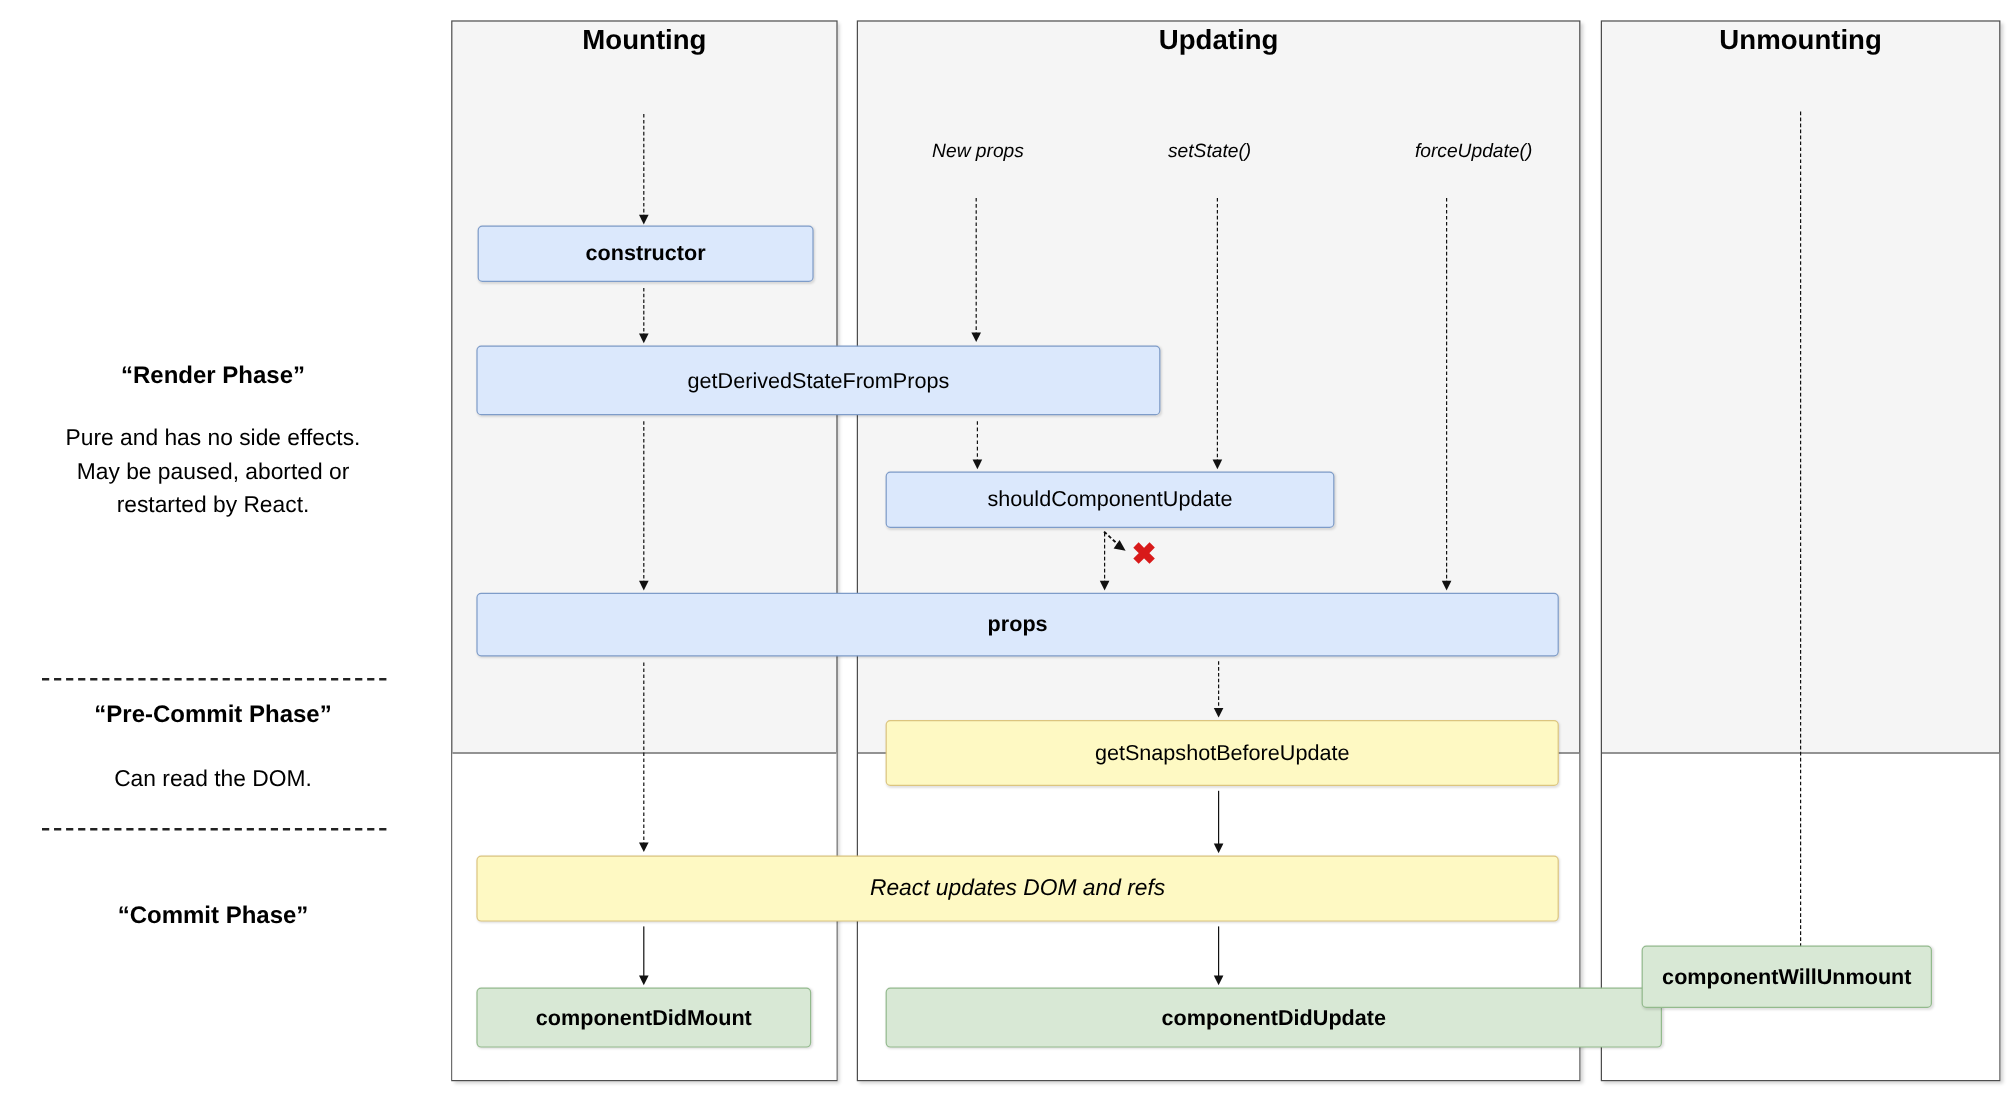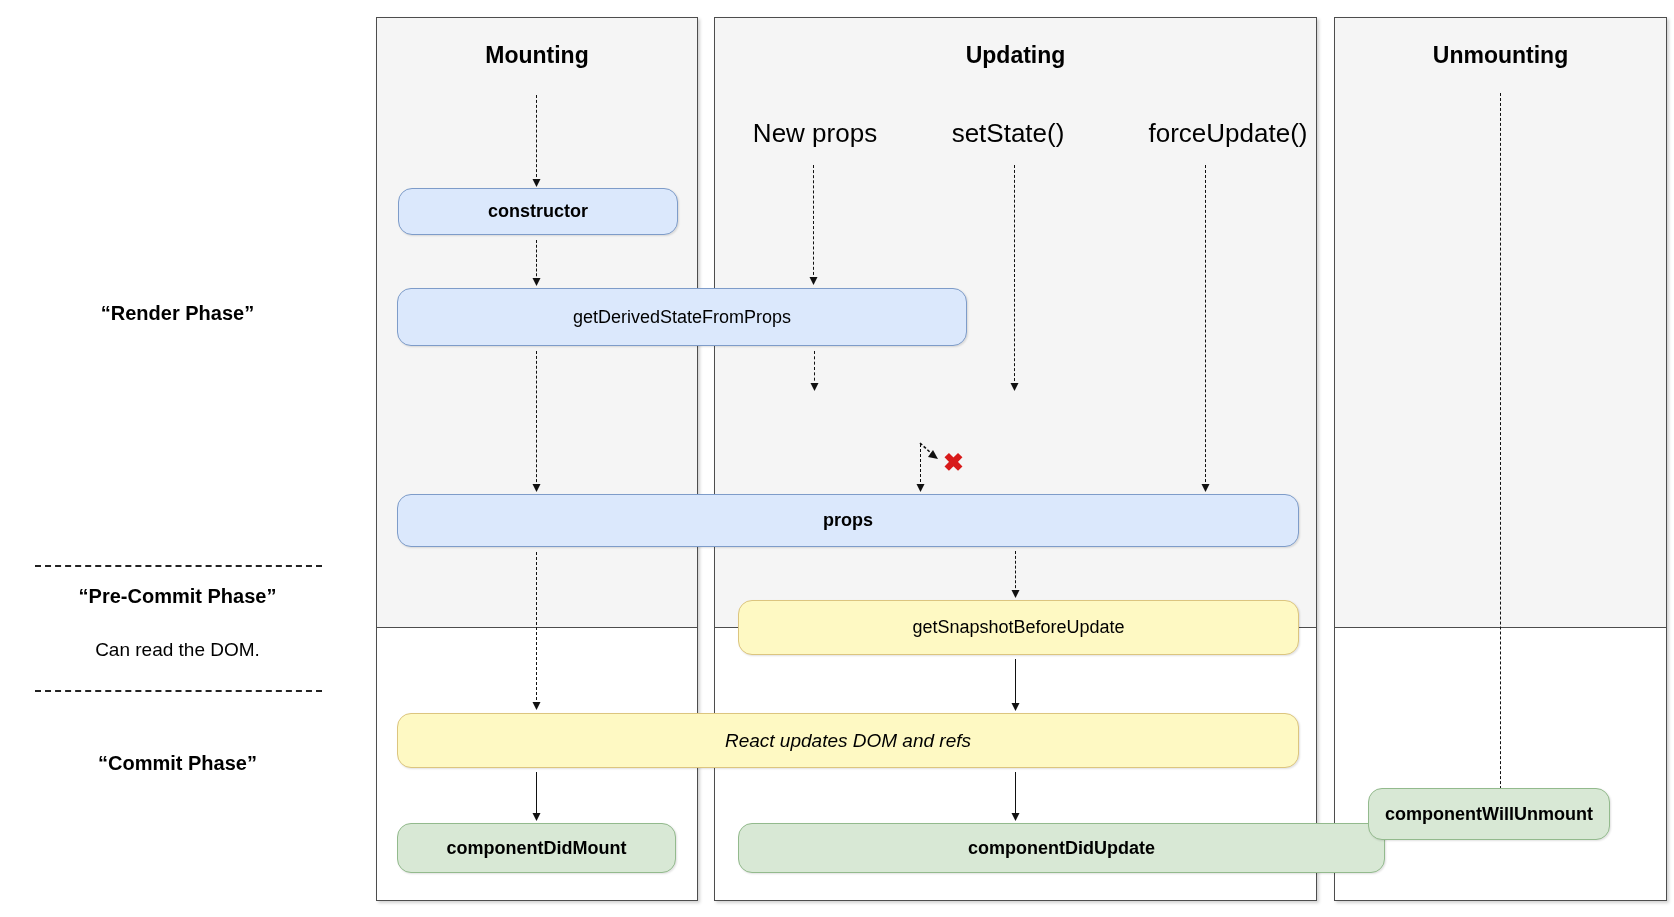--- a/index.html
+++ b/index.html
@@ -12,35 +12,35 @@
   .sb-title{font-weight:bold;font-size:20px;}
   .sb-body{font-size:19px;line-height:28px;white-space:pre-line;}
   .sb-divider{position:absolute;left:35px;width:287px;border-top:2px dashed #222;}
   
   .panel{
     position:absolute;top:17px;height:884px;background:#f5f5f5;
     border:1.5px solid #4d4d4d;box-sizing:border-box;
     box-shadow:2px 2px 3px rgba(0,0,0,0.18);
   }
   .panel h2{
-    margin:0;position:absolute;top:24px;left:0;right:0;text-align:center;
+    margin:0;position:absolute;top:2px;left:0;right:0;text-align:center;
     font-size:23px;font-weight:bold;
   }
   .panel .lower{
     position:absolute;left:0;right:0;top:609px;bottom:0;background:#ffffff;
     border-top:1.5px solid #4d4d4d;
   }
   
   .trigger{
     position:absolute;top:118px;transform:translateX(-50%);
-    font-size:26px;white-space:nowrap;
+    font-style:italic;font-size:16px;white-space:nowrap;
   }
   
   .node{
-    position:absolute;box-sizing:border-box;border-radius:14px;
+    position:absolute;box-sizing:border-box;border-radius:4px;
     display:flex;align-items:center;justify-content:center;
     font-size:18px;box-shadow:1px 1px 2px rgba(0,0,0,0.12);
   }
   .node.blue{background:#dbe8fc;border:1px solid #7e9cc9;}
   .node.yellow{background:#fef9c3;border:1px solid #dcc57f;}
   .node.green{background:#d8e8d5;border:1px solid #93ba8d;}
   .node.bold{font-weight:bold;}
   .node.italic{font-style:italic;font-size:19px;}
   
   .varrow{position:absolute;width:9px;transform:translateX(-50%);}
@@ -58,20 +58,23 @@
   .cross{
     position:absolute;font-size:25px;font-weight:bold;color:#d81a1a;
     line-height:1;
   }
 </style>
 </head>
 <body>
 
 <div class="stage">
 
+  <div class="sb-block sb-body" style="top:352px">Pure and has no side effects.
+May be paused, aborted or
+restarted by React.</div>
   <div class="sb-block sb-title" style="top:302px">“Render Phase”</div>
 
   <div class="sb-divider" style="top:565px"></div>
 
   <div class="sb-block sb-body" style="top:636px">Can read the DOM.</div>
   <div class="sb-block sb-title" style="top:585px">“Pre-Commit Phase”</div>
 
   <div class="sb-divider" style="top:690px"></div>
 
   <div class="sb-block sb-title" style="top:752px">“Commit Phase”</div>
@@ -115,20 +118,21 @@
   <svg class="branch-arrow" style="left:918px;top:441px" width="26" height="24">
     <line x1="2" y1="2" x2="14" y2="13" stroke="#111" stroke-width="1.6" stroke-dasharray="3,2"></line>
     <polygon points="20,18 10,16 15,9" fill="#111"></polygon>
   </svg>
   <span class="cross" style="left:943px;top:450px">✖</span>
 
   <div class="node blue bold" style="left:398px;top:188px;width:280px;height:47px">constructor</div>
 
   <div class="node blue" style="left:397px;top:288px;width:570px;height:58px">getDerivedStateFromProps</div>
 
+  <div class="node blue" style="left:738px;top:393px;width:374px;height:47px">shouldComponentUpdate</div>
 
   <div class="node blue bold" style="left:397px;top:494px;width:902px;height:53px">props</div>
 
   <div class="node yellow" style="left:738px;top:600px;width:561px;height:55px">getSnapshotBeforeUpdate</div>
 
   <div class="node yellow italic" style="left:397px;top:713px;width:902px;height:55px">React updates DOM and refs</div>
 
   <div class="node green bold" style="left:397px;top:823px;width:279px;height:50px">componentDidMount</div>
 
   <div class="node green bold" style="left:738px;top:823px;width:647px;height:50px">componentDidUpdate</div>

